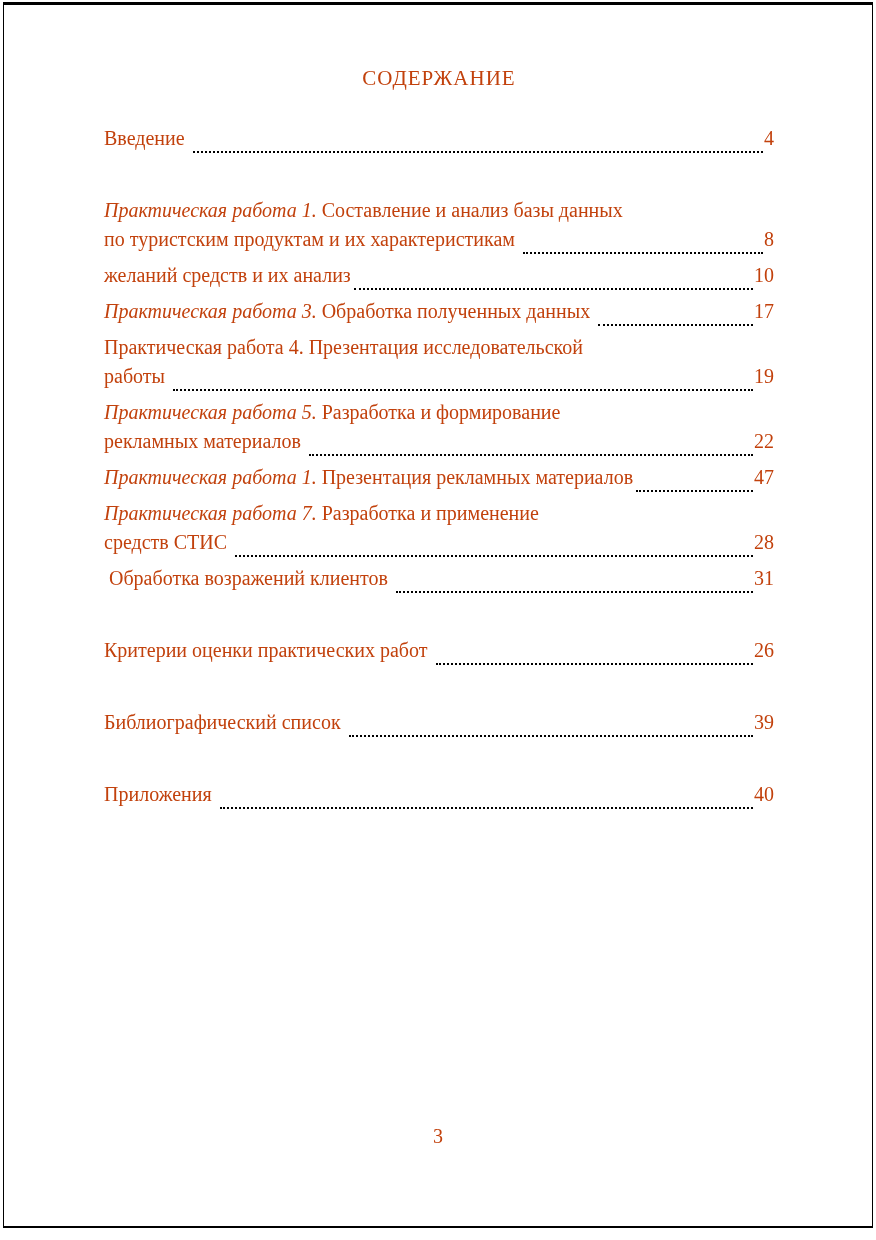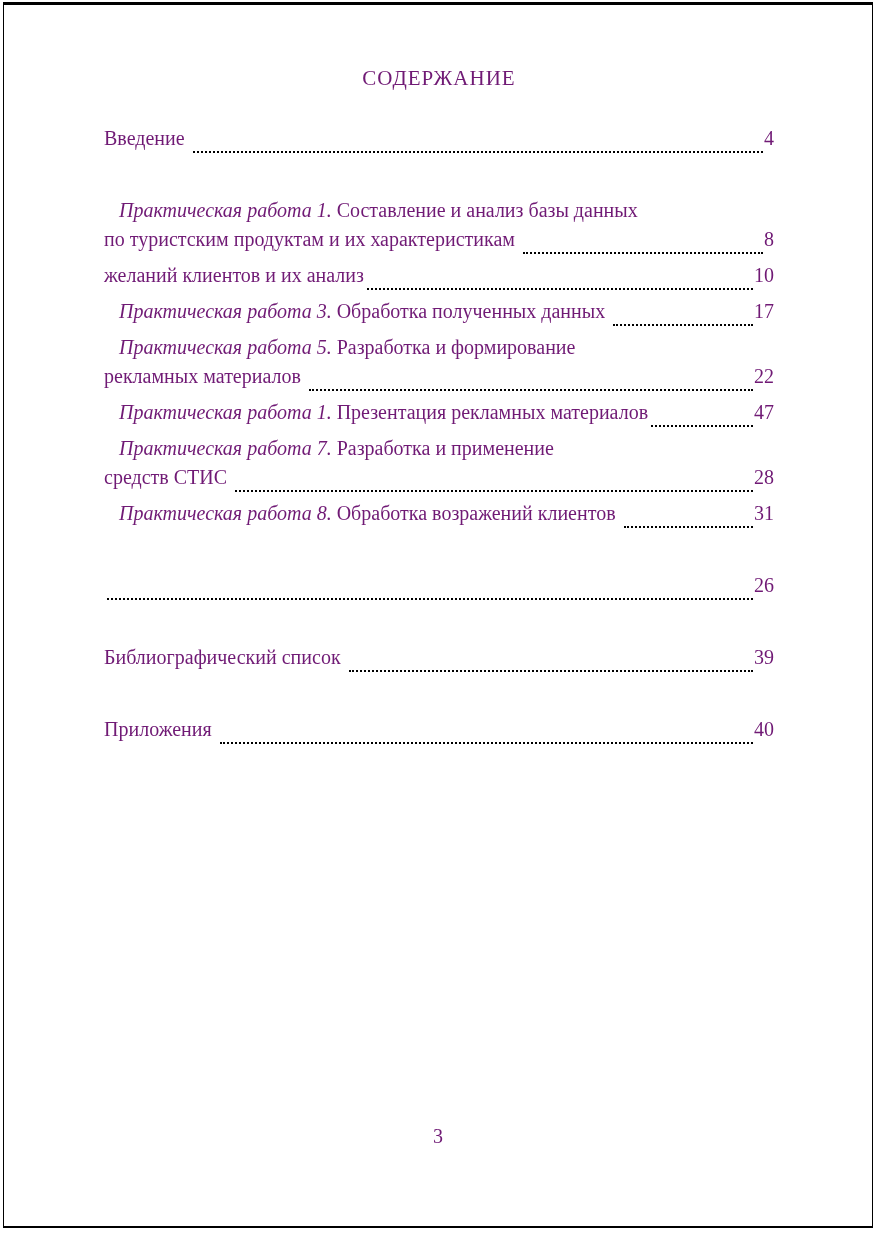--- a/index.html
+++ b/index.html
@@ -6,21 +6,21 @@
     margin: 0;
     padding: 0;
     background: #ffffff;
   }
   .page {
     position: relative;
     width: 876px;
     height: 1240px;
     background: #ffffff;
     font-family: "Liberation Serif", "DejaVu Serif", serif;
-    color: #701a75;
+    color: #c2410c;
     overflow: hidden;
     box-sizing: border-box;
   }
   .frame {
     position: absolute;
     left: 3px;
     right: 3px;
     top: 2px;
     bottom: 12px;
     border: 1px solid #000;
@@ -44,21 +44,21 @@
   .entry {
     margin: 0 0 7px 0;
   }
   .sp-lg { margin-top: 43px; }
   .row {
     display: flex;
     align-items: flex-end;
   }
   .line { display: block; }
   .t { white-space: pre-wrap; }
-  .i { font-style: italic; margin-left: 15px; }
+  .i { font-style: italic; }
   .leader {
     flex: 1;
     min-width: 12px;
     border-bottom: 2px dotted #000;
     margin: 0 1px 0 3px;
   }
   .pg {
     flex: 0 0 auto;
     white-space: nowrap;
   }
@@ -94,35 +94,45 @@
       </div>
       <div class="row">
         <span class="t">по туристским продуктам и их характеристикам </span>
         <span class="leader"></span>
         <span class="pg">8</span>
       </div>
     </div>
 
     <div class="entry">
       <div class="row">
-        <span class="t">желаний клиентов и их анализ</span>
+        <span class="t">желаний средств и их анализ</span>
         <span class="leader"></span>
         <span class="pg">10</span>
       </div>
     </div>
 
     <div class="entry">
       <div class="row">
         <span class="t i">Практическая работа 3.</span>
           <span class="t"> Обработка полученных данных </span>
         <span class="leader"></span>
         <span class="pg">17</span>
       </div>
     </div>
 
+    <div class="entry">
+      <div class="line">
+        <span class="t">Практическая работа 4. Презентация исследовательской</span>
+      </div>
+      <div class="row">
+        <span class="t">работы </span>
+        <span class="leader"></span>
+        <span class="pg">19</span>
+      </div>
+    </div>
 
     <div class="entry">
       <div class="line">
         <span class="t i">Практическая работа 5.</span><span class="t"> Разработка и формирование</span>
       </div>
       <div class="row">
         <span class="t">рекламных материалов </span>
         <span class="leader"></span>
         <span class="pg">22</span>
       </div>
@@ -143,29 +153,29 @@
       </div>
       <div class="row">
         <span class="t">средств СТИС </span>
         <span class="leader"></span>
         <span class="pg">28</span>
       </div>
     </div>
 
     <div class="entry">
       <div class="row">
-        <span class="t i">Практическая работа 8.</span>
           <span class="t"> Обработка возражений клиентов </span>
         <span class="leader"></span>
         <span class="pg">31</span>
       </div>
     </div>
 
     <div class="entry sp-lg">
       <div class="row">
+        <span class="t">Критерии оценки практических работ </span>
         <span class="leader"></span>
         <span class="pg">26</span>
       </div>
     </div>
 
     <div class="entry sp-lg">
       <div class="row">
         <span class="t">Библиографический список </span>
         <span class="leader"></span>
         <span class="pg">39</span>

